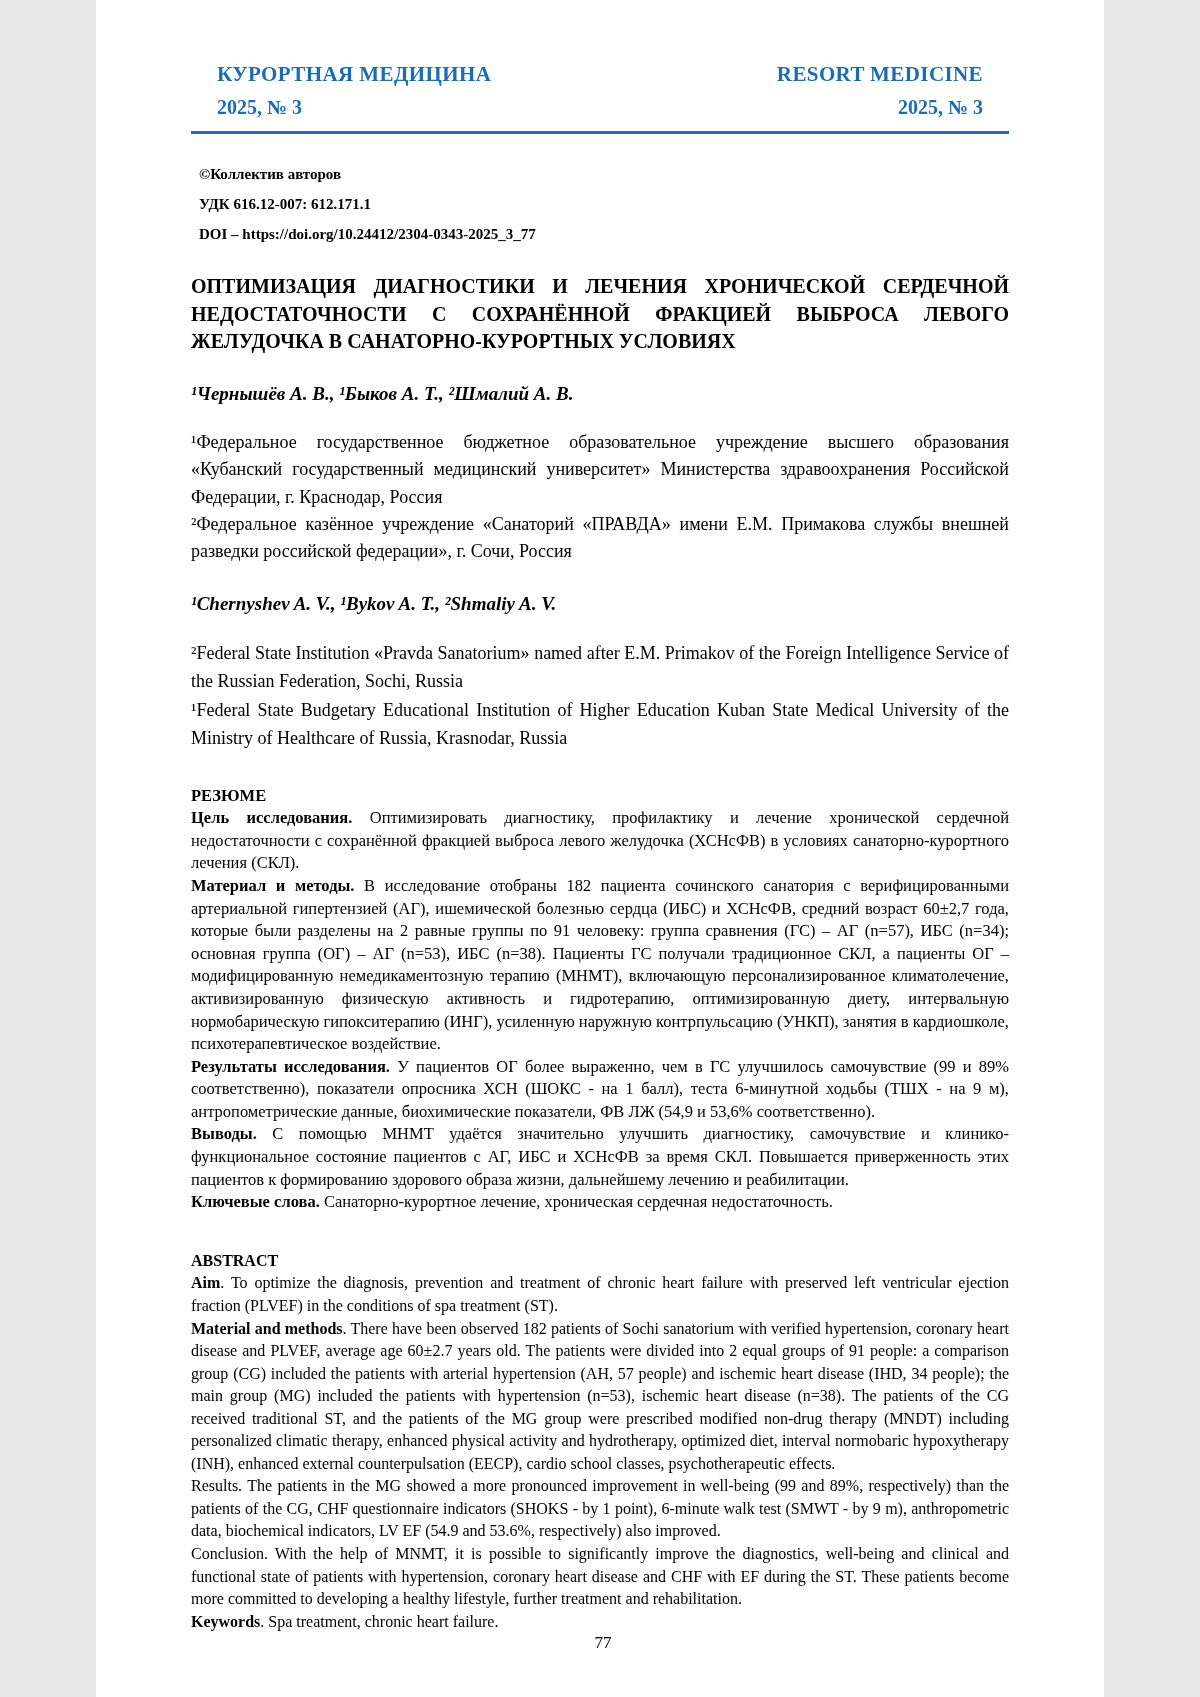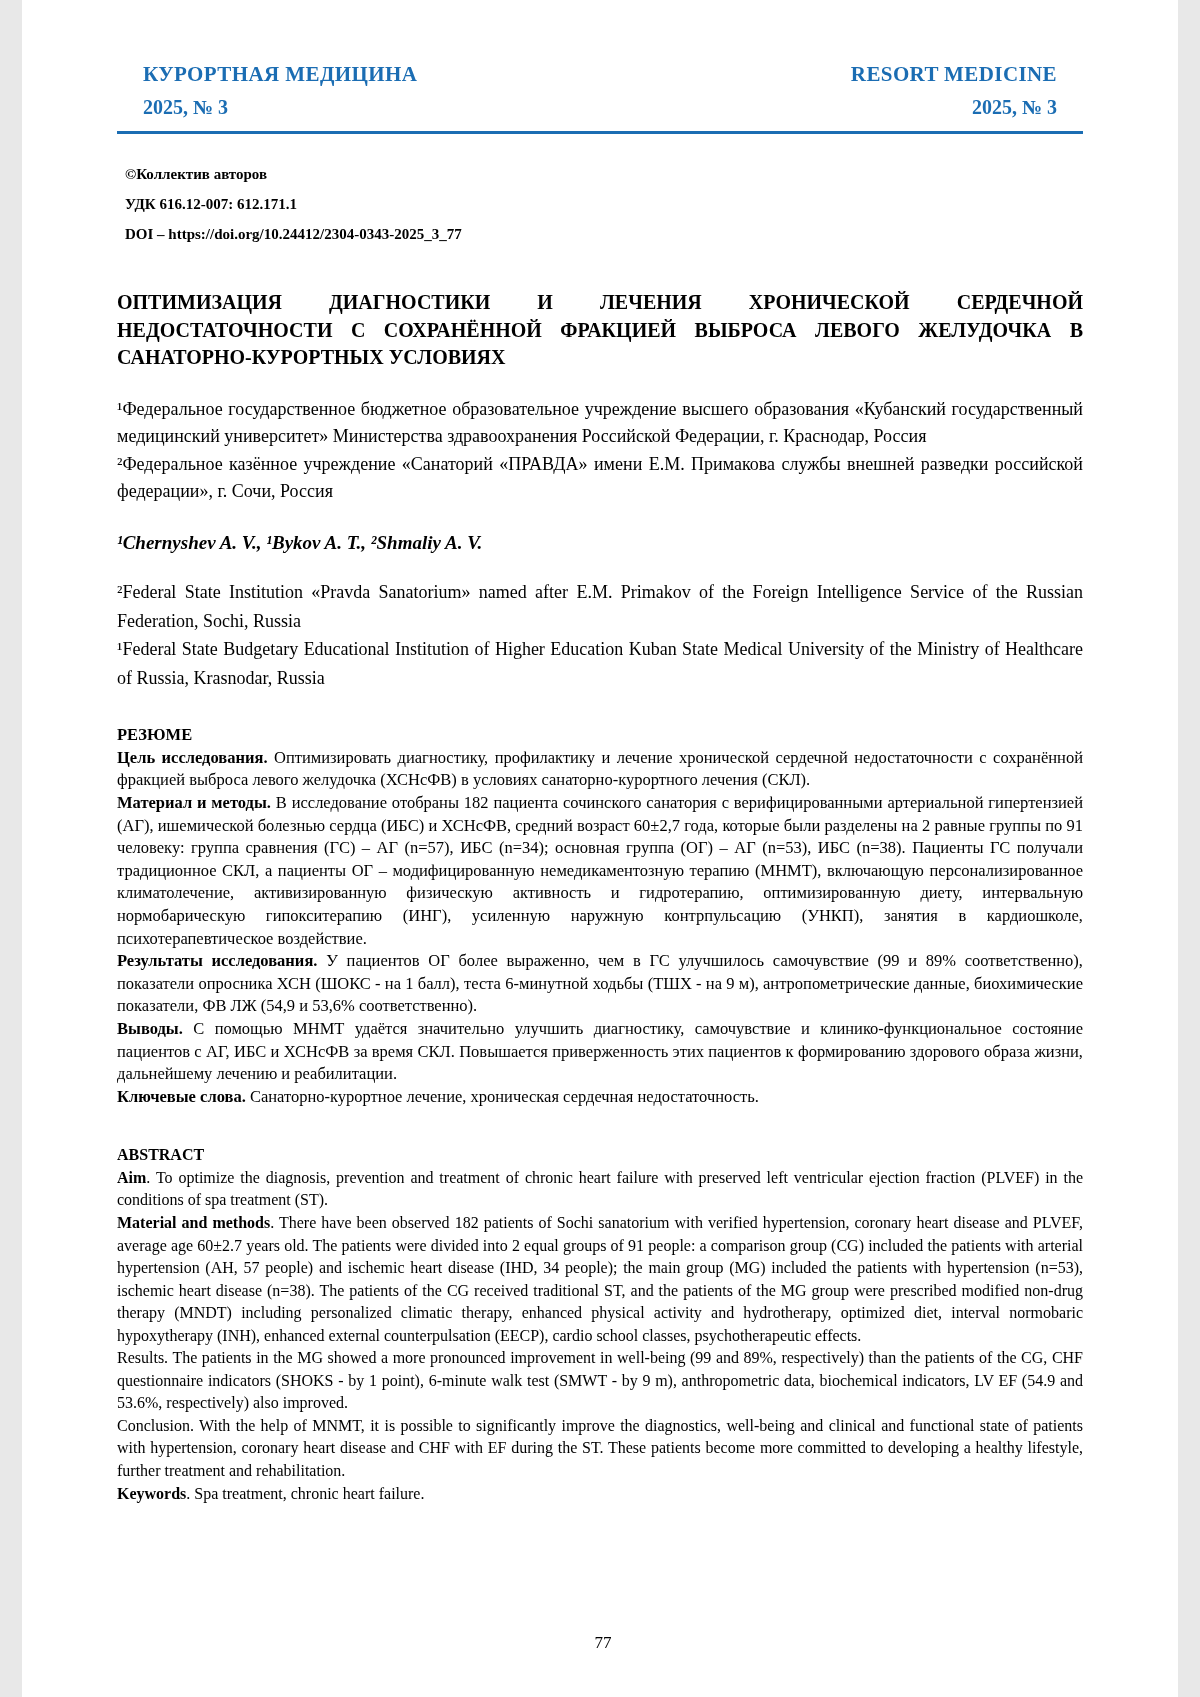--- a/index.html
+++ b/index.html
@@ -5,37 +5,37 @@
   :root{
     --blue:#1b6db3;
     --ink:#000000;
     --paper:#ffffff;
   }
   *{ box-sizing:border-box; }
   html,body{ margin:0; padding:0; background:#e8e8e8; }
   body{ font-family:"Liberation Serif","DejaVu Serif",serif; color:var(--ink); }
   .page{
     position:relative;
-    width:1156px; height:1697px;
+    width:1008px; height:1697px;
     margin:0 auto;
     background:var(--paper);
     padding:62px 95px 20px 95px;
   }
   
   .header{ display:flex; justify-content:space-between; align-items:flex-start; padding:0 26px; }
   .header-col{ display:flex; flex-direction:column; }
   .header-col.right{ text-align:right; }
   .journal-name{ font-size:21px; font-weight:bold; color:var(--blue); letter-spacing:.4px; }
   .journal-issue{ font-size:20px; font-weight:bold; color:var(--blue); margin-top:9px; }
   .rule{ border:none; border-top:3px solid var(--blue); margin:12px 0 0 0; }
   
   .meta{ margin-top:30px; font-size:15px; font-weight:bold; line-height:1.45; }
   .meta div{ margin:8px; }
   
-  .article-title{ margin-top:44px; font-size:20px; font-weight:bold; line-height:1.38; text-align:justify; }
+  .article-title{ margin-top:28px; font-size:20px; font-weight:bold; line-height:1.38; text-align:justify; }
   .authors{ margin-top:27px; font-size:19px; font-weight:bold; font-style:italic; }
   .affiliations{ margin-top:24px; font-size:18px; line-height:1.52; text-align:justify; }
   .affiliations p{ margin:0; }
   .affiliations.en{ line-height:1.58; }
   .title-en{ margin-top:32px; }
   
   .resume{ margin-top:32px; font-size:16.5px; line-height:1.37; text-align:justify; }
   .abstract{ margin-top:36px; font-size:16px; line-height:1.41; text-align:justify; }
   .section-heading{ font-weight:bold; margin:0; }
   .resume p, .abstract p{ margin:0; }
@@ -63,20 +63,21 @@
   </div>
   <hr class="rule">
 
   <div class="meta">
     <div>©Коллектив авторов</div>
     <div>УДК 616.12-007: 612.171.1</div>
     <div>DOI – https://doi.org/10.24412/2304-0343-2025_3_77</div>
   </div>
 
   <div class="article-title">ОПТИМИЗАЦИЯ ДИАГНОСТИКИ И ЛЕЧЕНИЯ ХРОНИЧЕСКОЙ СЕРДЕЧНОЙ НЕДОСТАТОЧНОСТИ С СОХРАНЁННОЙ ФРАКЦИЕЙ ВЫБРОСА ЛЕВОГО ЖЕЛУДОЧКА В САНАТОРНО-КУРОРТНЫХ УСЛОВИЯХ</div>
+  <div class="authors">¹Чернышёв А. В., ¹Быков А. Т., ²Шмалий А. В.</div>
   <div class="affiliations">
     <p>¹Федеральное государственное бюджетное образовательное учреждение высшего образования «Кубанский государственный медицинский университет» Министерства здравоохранения Российской Федерации, г. Краснодар, Россия</p>
     <p>²Федеральное казённое учреждение «Санаторий «ПРАВДА» имени Е.М. Примакова службы внешней разведки российской федерации», г. Сочи, Россия</p>
   </div>
 
   <div class="authors">¹Chernyshev A. V., ¹Bykov A. T., ²Shmaliy A. V.</div>
   <div class="affiliations en">
     <p>²Federal State Institution «Pravda Sanatorium» named after E.M. Primakov of the Foreign Intelligence Service of the Russian Federation, Sochi, Russia</p>
     <p>¹Federal State Budgetary Educational Institution of Higher Education Kuban State Medical University of the Ministry of Healthcare of Russia, Krasnodar, Russia</p>
   </div>

